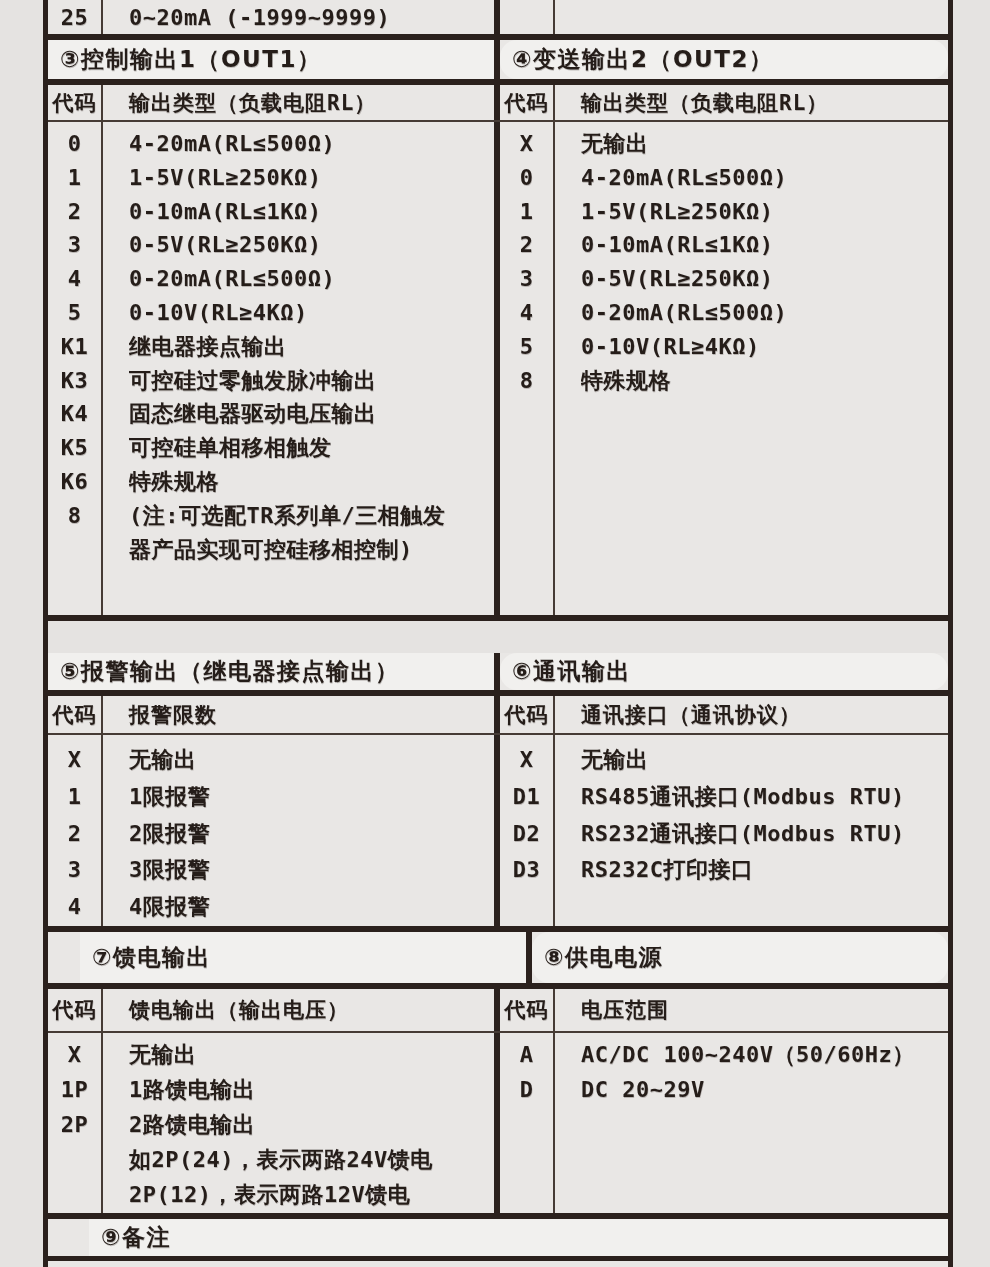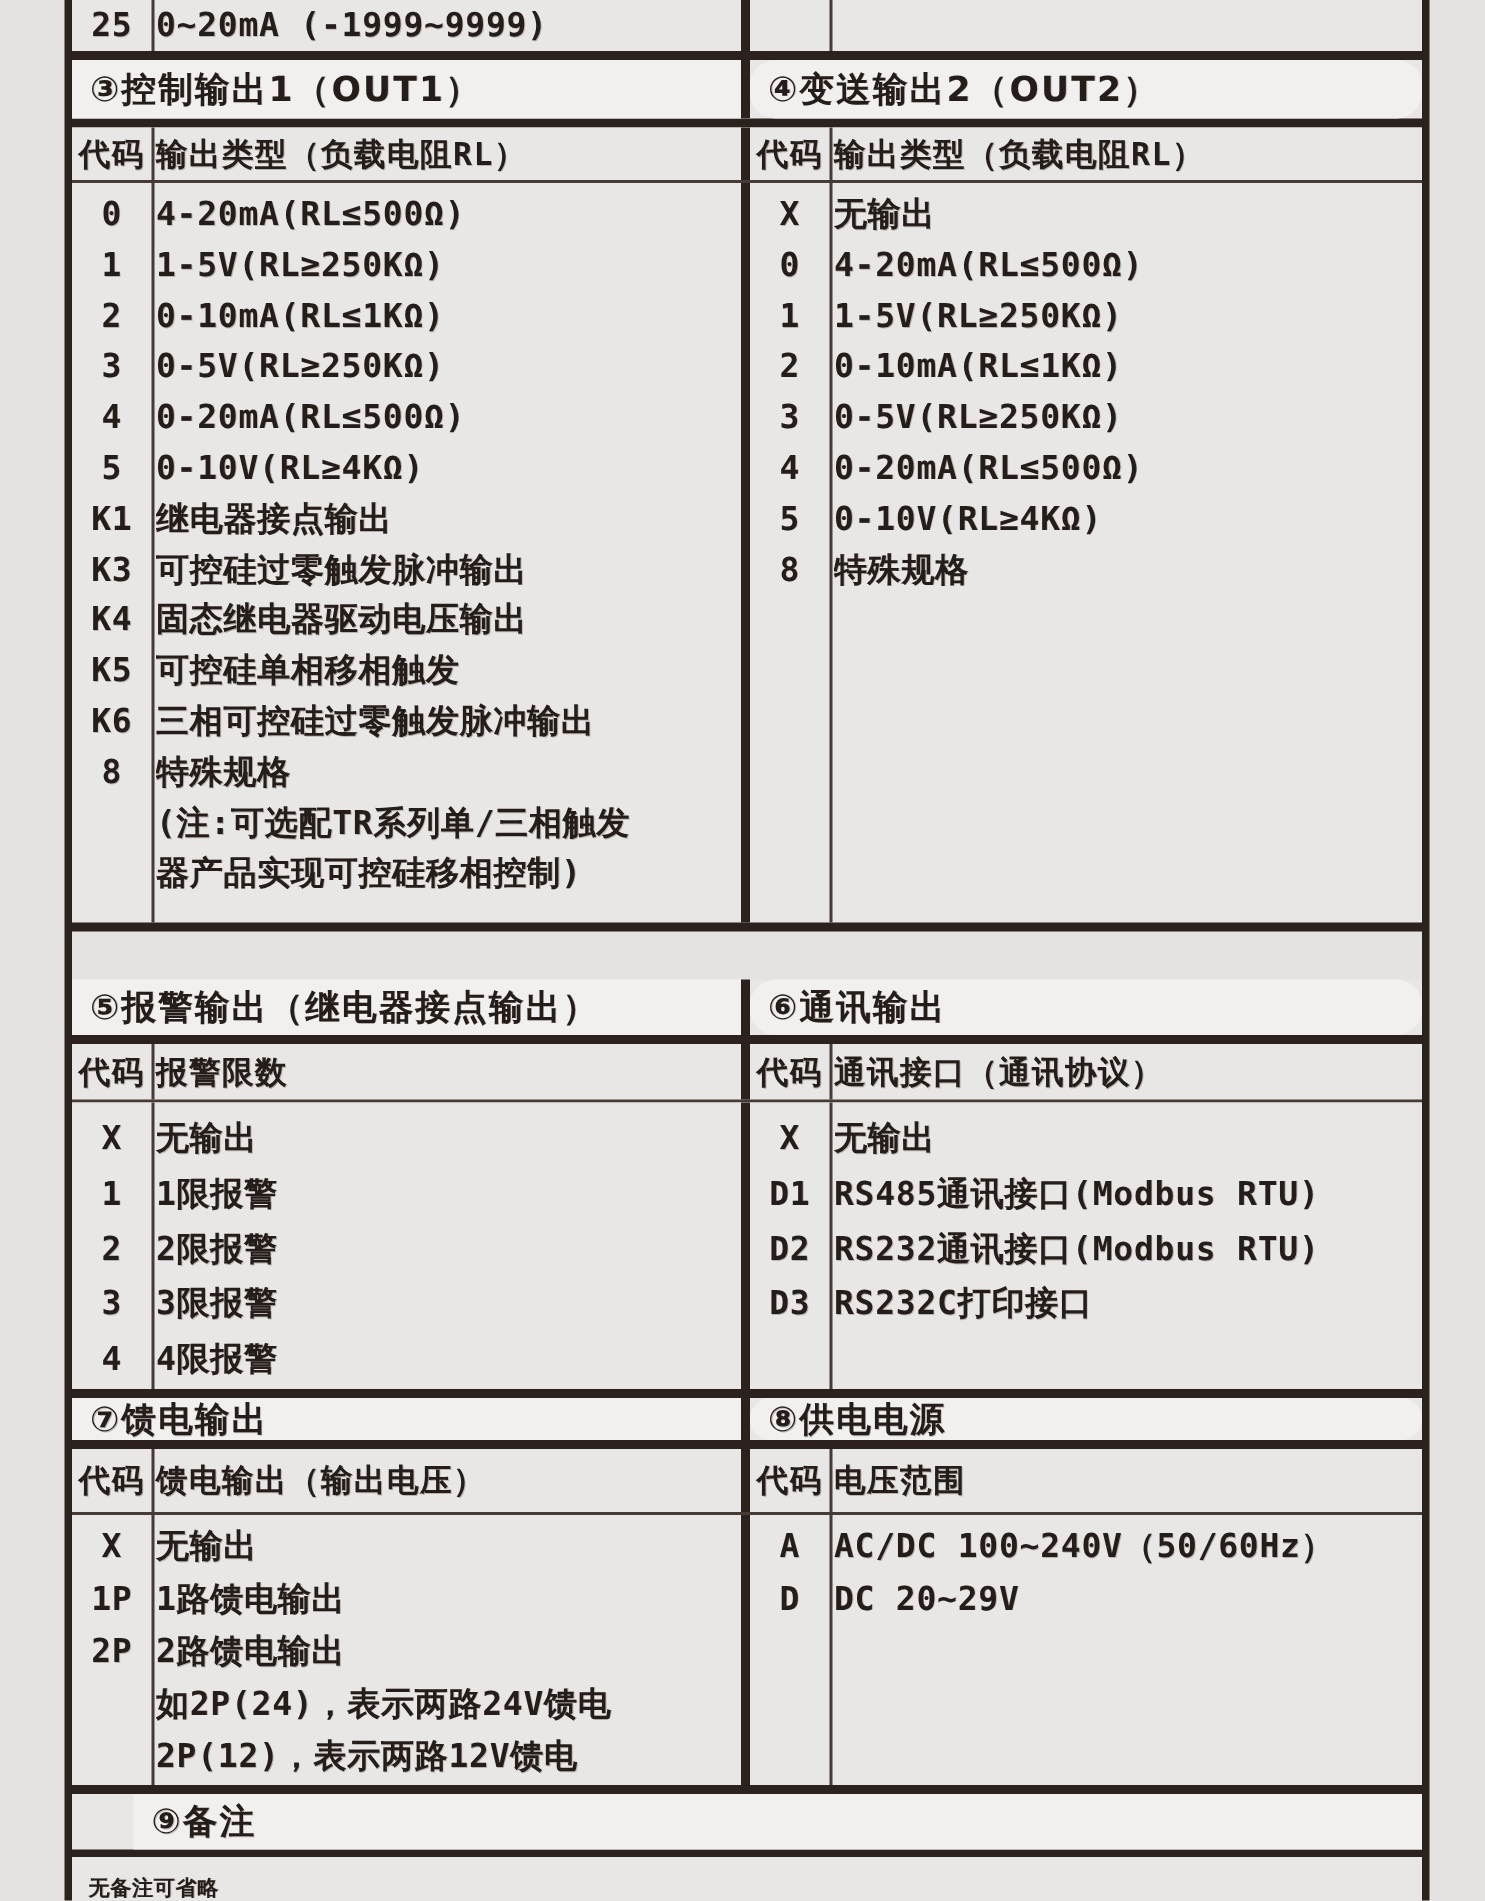--- a/index.html
+++ b/index.html
@@ -26,21 +26,21 @@
     border-right:5px solid var(--bd);
     border-bottom:6px solid var(--bd);
     text-shadow:0.6px 0.6px 0 rgba(40,28,22,0.25);
   }
   .band{display:flex;width:100%;background:var(--cellbg);}
   .thickb{border-bottom:6px solid var(--bd);}
   .thinb{border-bottom:2px solid var(--thin);}
   .half-l{width:452px;border-right:6px solid var(--bd);display:flex;}
   .half-r{flex:1;display:flex;border-radius:17px;}
   .codes{width:55px;border-right:2px solid var(--thin);text-align:center;}
-  .vals{flex:1;padding-left:1px;}
+  .vals{flex:1;padding-left:26px;}
   .ln{font-size:22px;letter-spacing:0.5px;white-space:nowrap;overflow:hidden;}
   
   .title-cell{
     background:var(--titlebg);
     font-family:"DejaVu Sans","Liberation Sans",sans-serif;
     font-size:23px;
     letter-spacing:1.5px;
     display:flex;align-items:center;
     padding-left:12px;
     white-space:nowrap;overflow:hidden;
@@ -55,21 +55,21 @@
   .b-t34{height:45px;}
   .b-h34{height:37px;}
   .b-b34{height:499px;}
   .b-b34 .codes,.b-b34 .vals{padding-top:5px;}
   .b-b34 .ln{height:33.8px;line-height:33.8px;}
   .b-t56{height:43px;margin-top:32px;}
   .b-h56{height:39px;}
   .b-b56{height:197px;}
   .b-b56 .codes,.b-b56 .vals{padding-top:7px;}
   .b-b56 .ln{height:36.8px;line-height:36.8px;}
-  .b-t78{height:34px;}
+  .b-t78{height:57px;padding-left:32px;}
   .b-h78{height:44px;}
   .b-b78{height:186px;}
   .b-b78 .codes,.b-b78 .vals{padding-top:4px;}
   .b-b78 .ln{height:35px;line-height:35px;}
   .b-t9{height:42px;border-bottom:5px solid var(--bd);padding-left:41px;}
   .b-b9{height:43px;}
   .b-b9 .ln{line-height:42px;padding-left:11px;font-size:14px;}
 </style>
 </head>
 <body>
@@ -129,21 +129,20 @@
         <div class="ln">4-20mA(RL≤500Ω)</div>
         <div class="ln">1-5V(RL≥250KΩ)</div>
         <div class="ln">0-10mA(RL≤1KΩ)</div>
         <div class="ln">0-5V(RL≥250KΩ)</div>
         <div class="ln">0-20mA(RL≤500Ω)</div>
         <div class="ln">0-10V(RL≥4KΩ)</div>
         <div class="ln">继电器接点输出</div>
         <div class="ln">可控硅过零触发脉冲输出</div>
         <div class="ln">固态继电器驱动电压输出</div>
         <div class="ln">可控硅单相移相触发</div>
-        <div class="ln">三相可控硅过零触发脉冲输出</div>
         <div class="ln">特殊规格</div>
         <div class="ln">(注:可选配TR系列单/三相触发</div>
         <div class="ln">器产品实现可控硅移相控制)</div>
       </div>
     </div>
     <div class="half-r">
       <div class="codes">
         <div class="ln">X</div>
         <div class="ln">0</div>
         <div class="ln">1</div>

